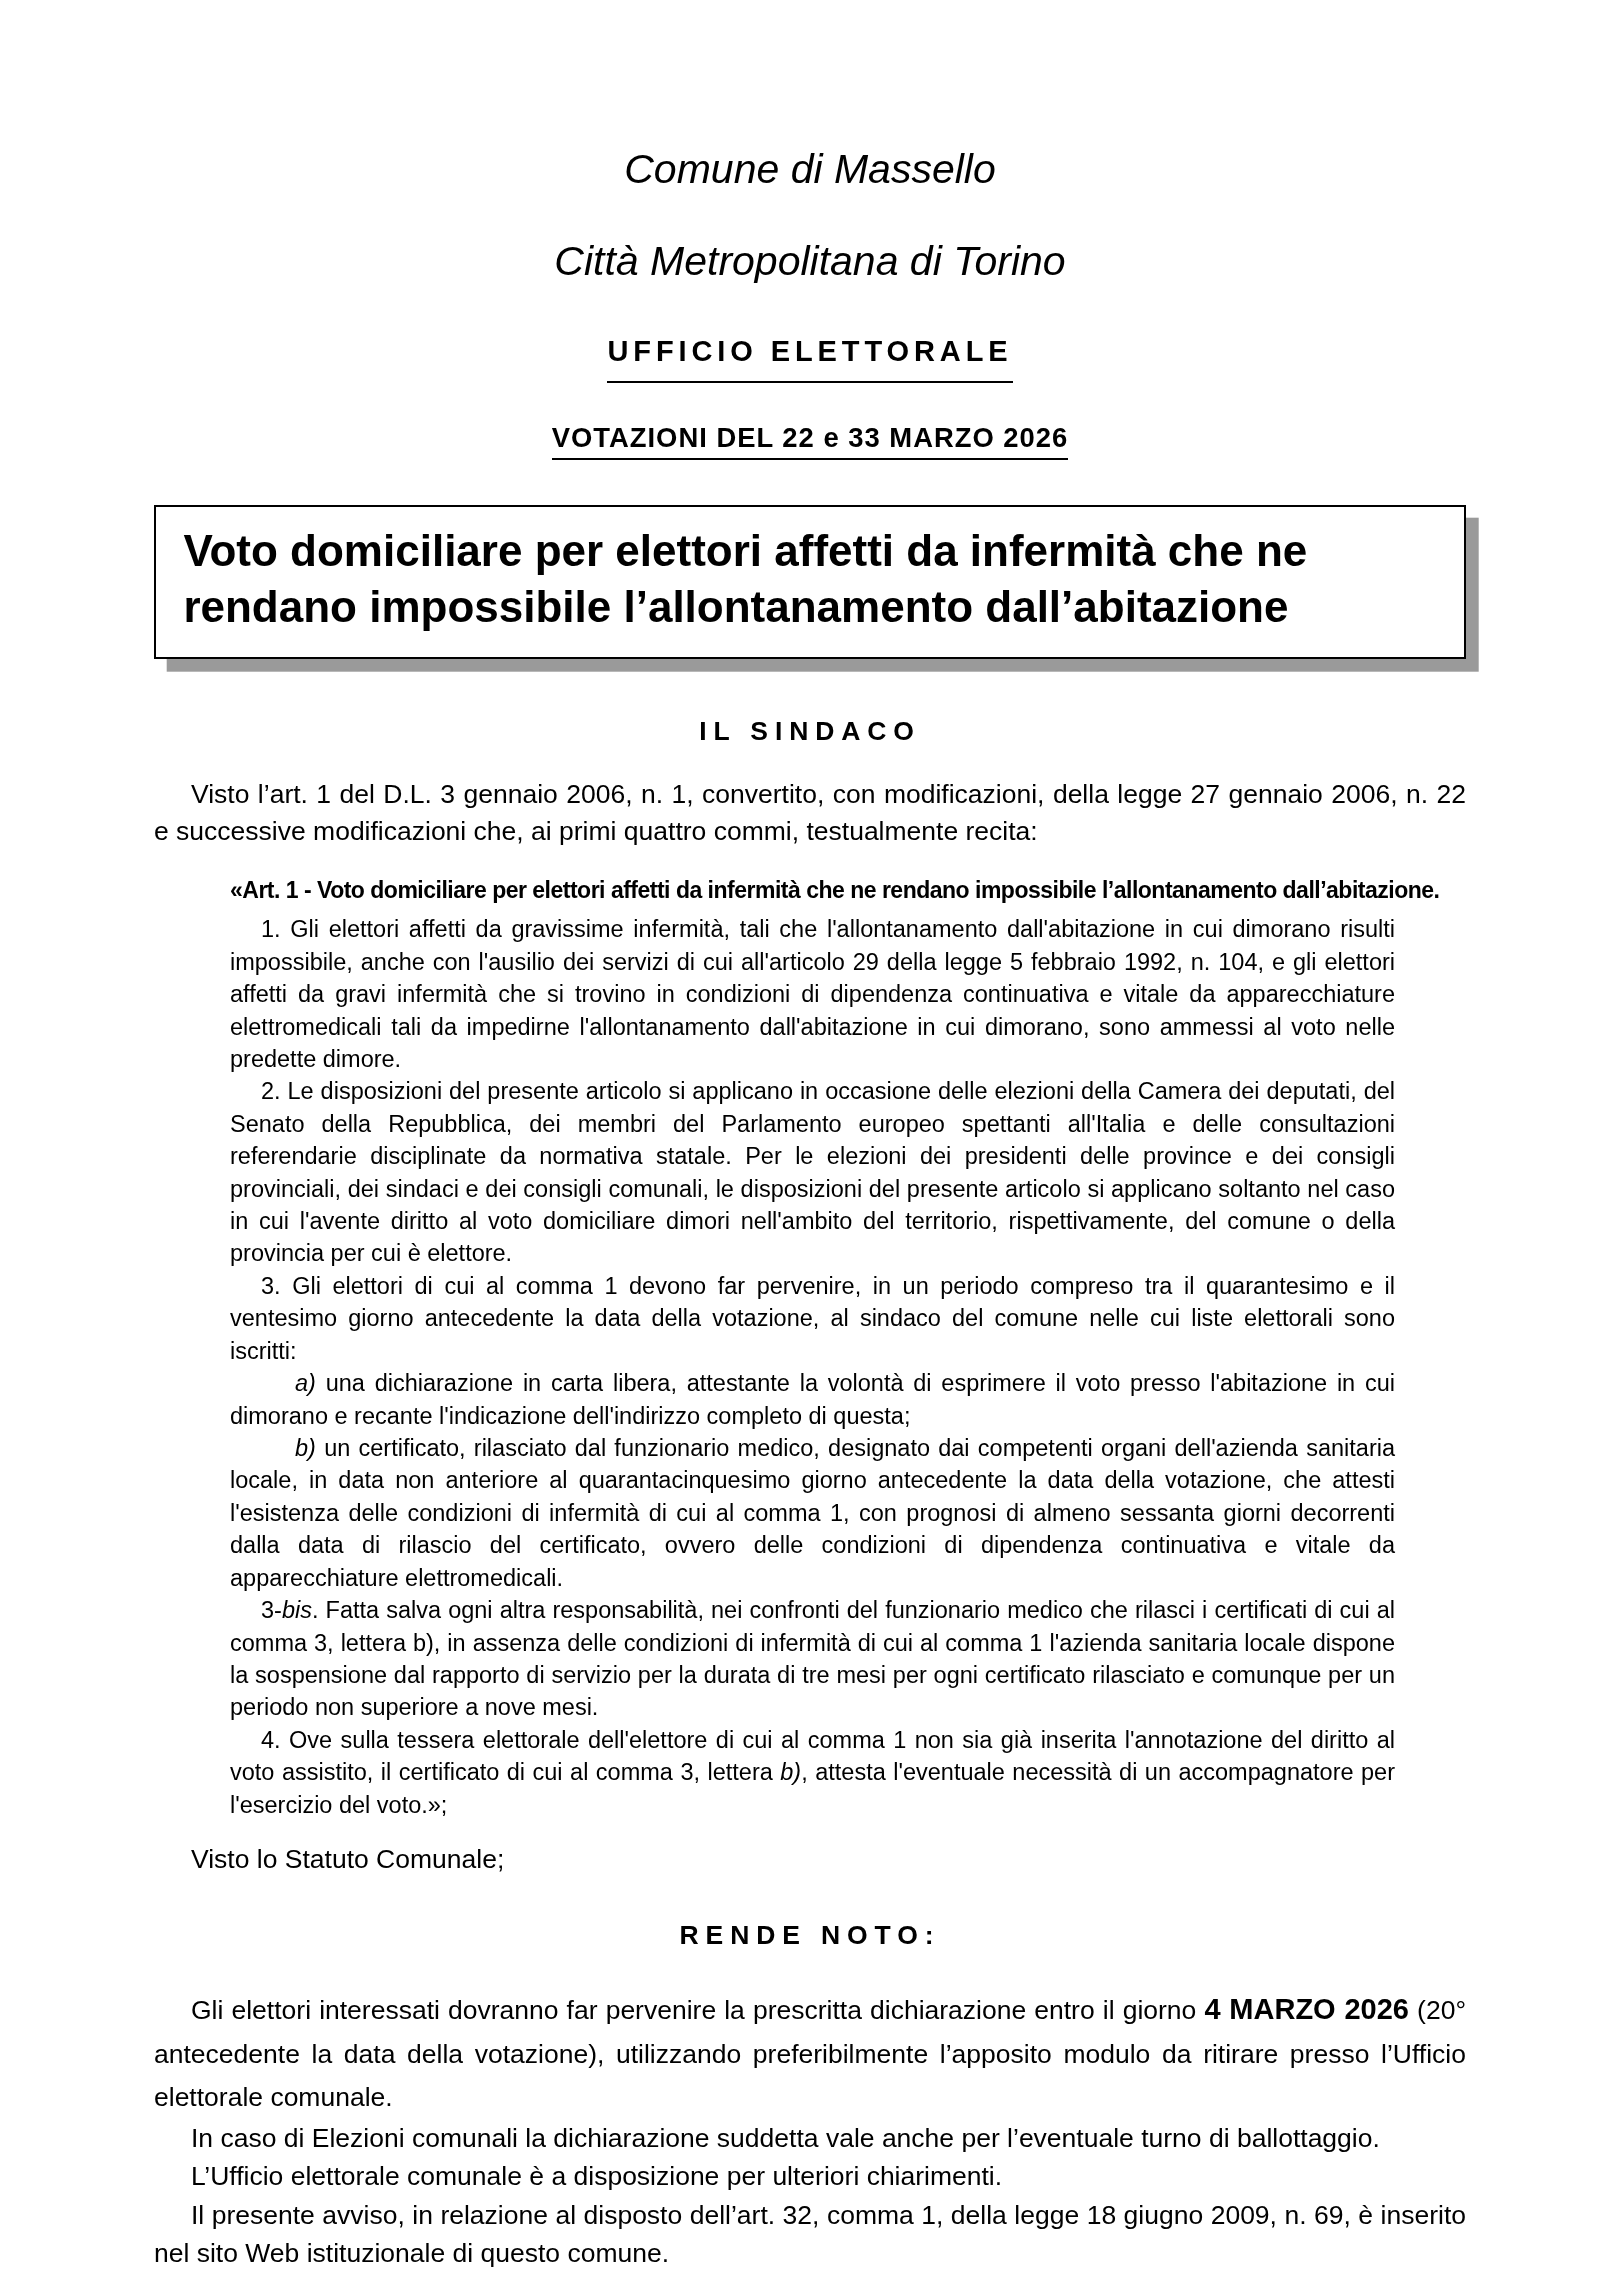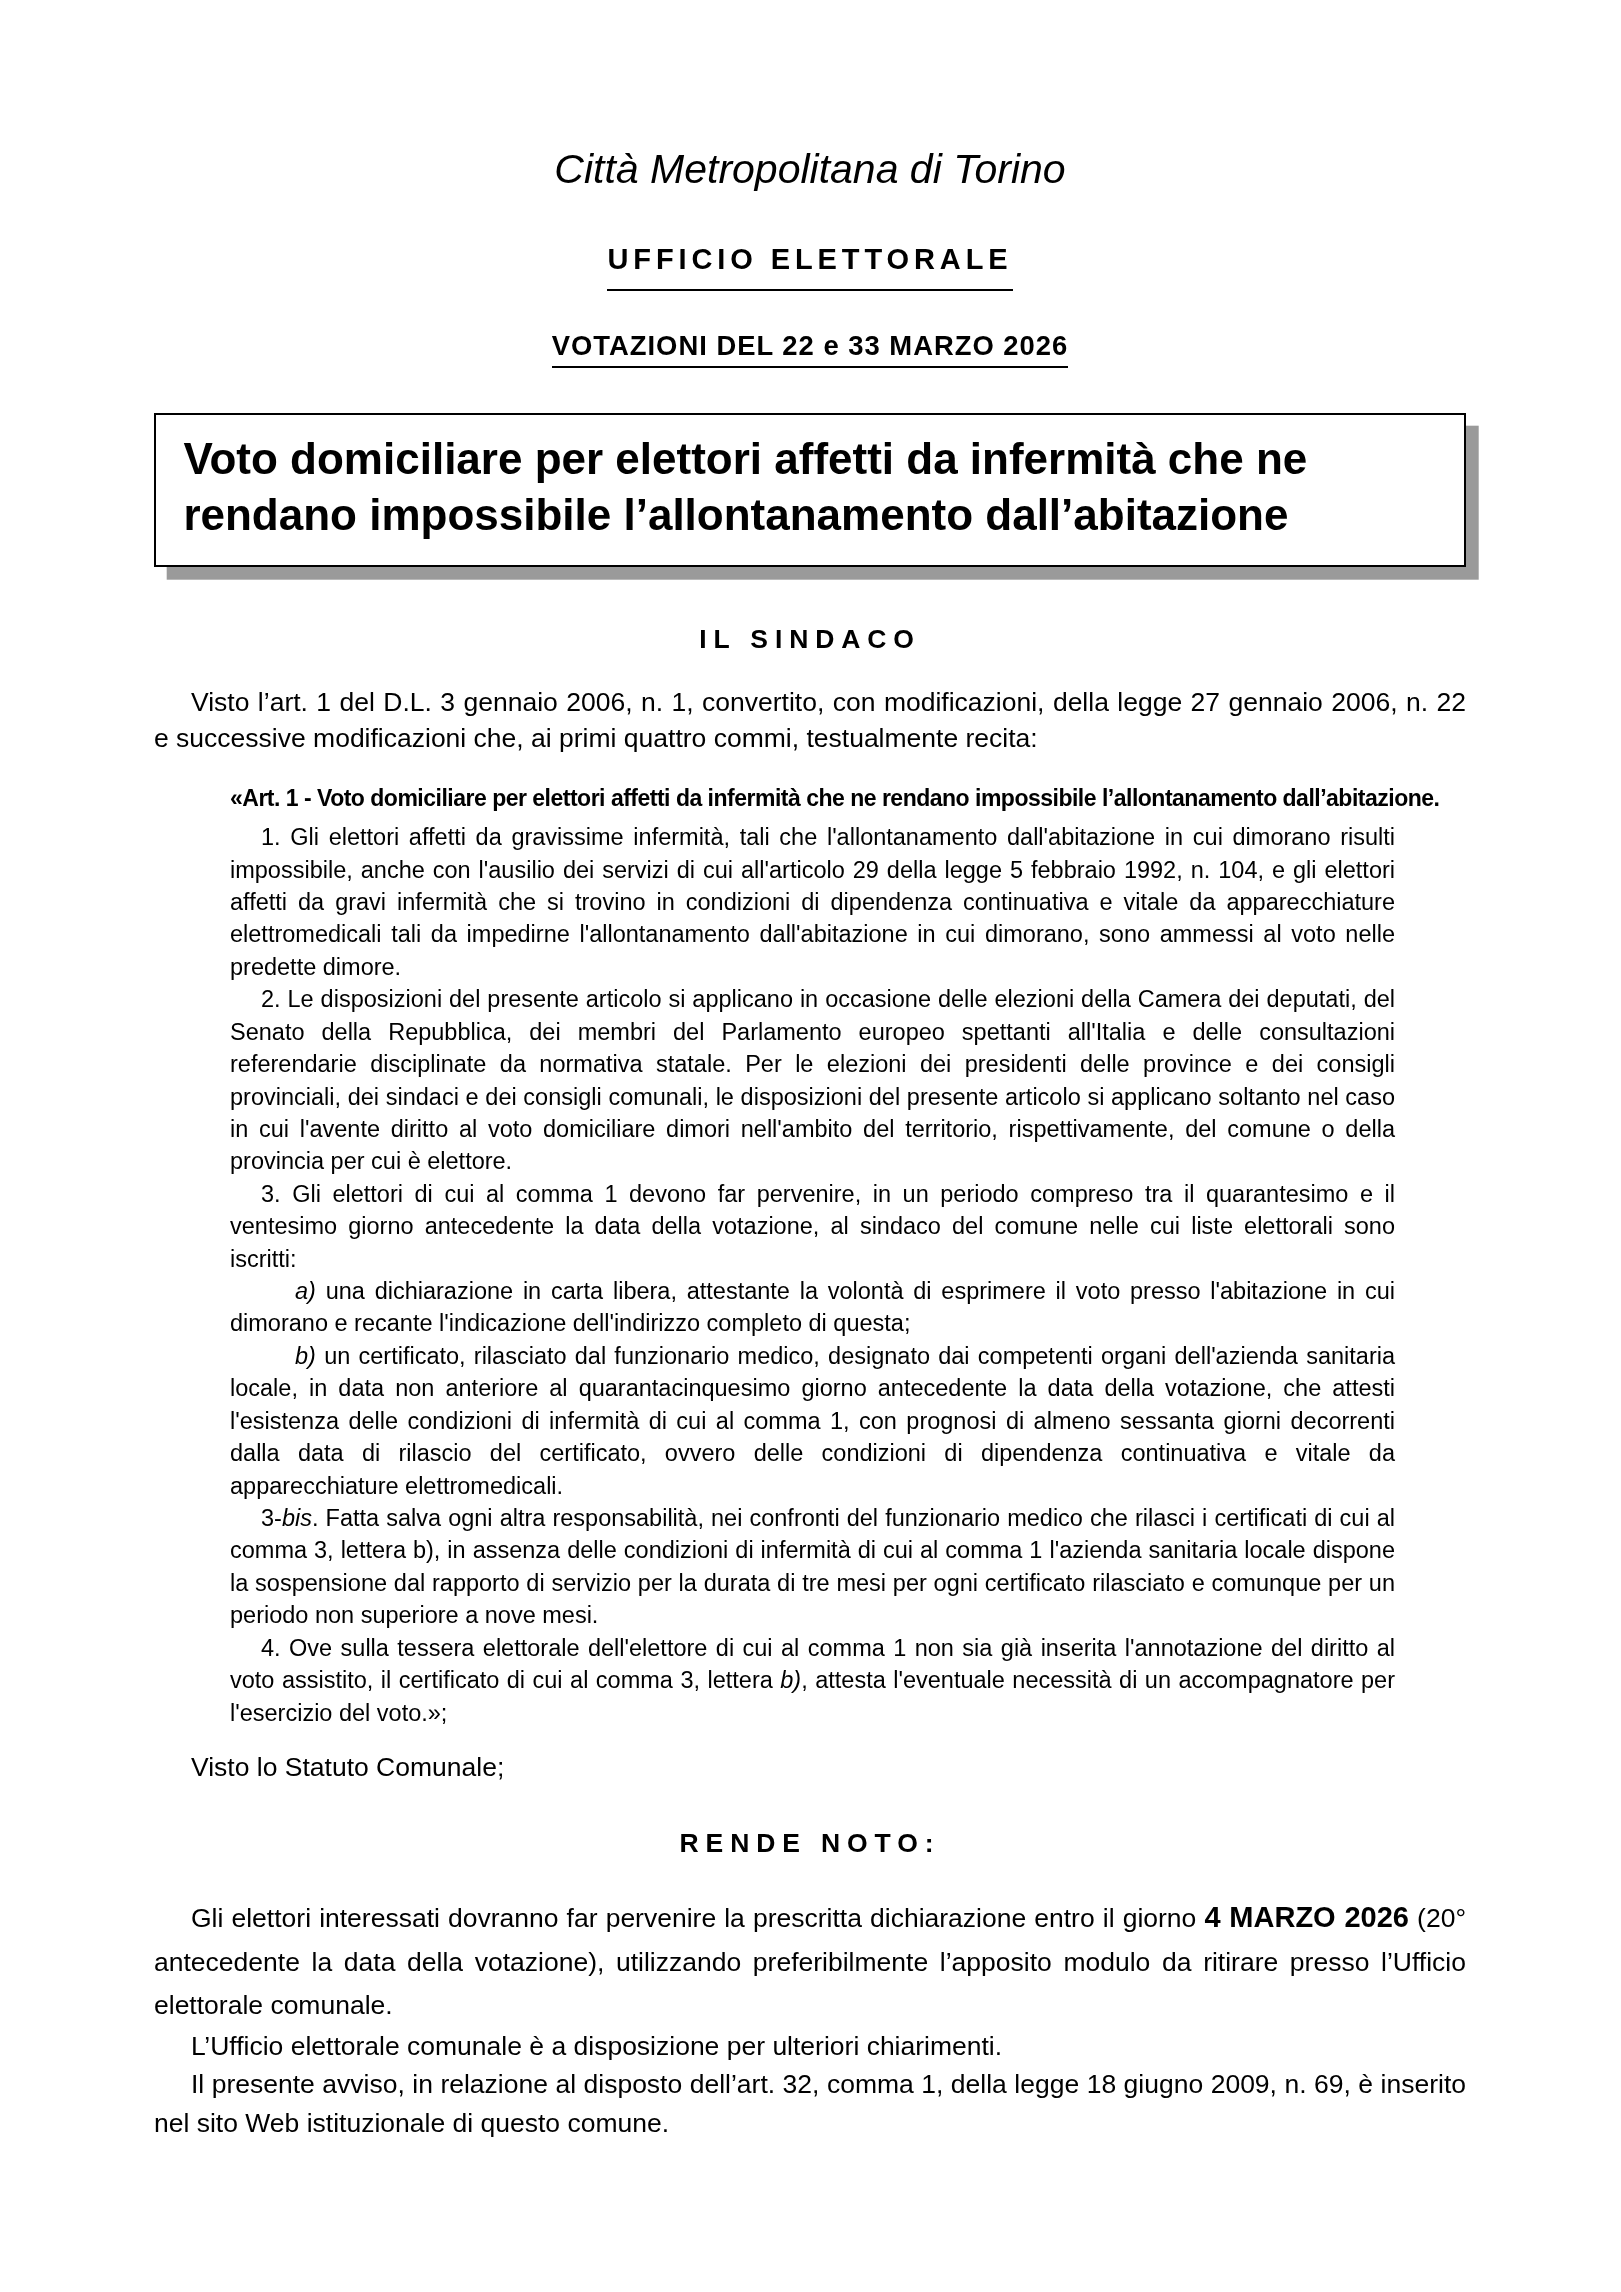--- a/index.html
+++ b/index.html
@@ -102,20 +102,21 @@
   .notice-p { line-height:1.45; }
   .r-b { font-weight:bold; }
   .r-i { font-style:italic; }
 </style>
 </head>
 <body>
 
 <div class="page">
 
   <div class="doc-header">
+    <div class="muni">Comune di Massello</div>
     <div class="prov">Città Metropolitana di Torino</div>
     <div>
       <span class="office">UFFICIO ELETTORALE</span>
     </div>
     <div class="elections-wrap">
       <span class="elections">VOTAZIONI DEL 22 e 33 MARZO 2026</span>
     </div>
   </div>
 
   <div class="title-box">
@@ -135,17 +136,18 @@
     <p class="law-p deep"><span class="r-i">b)</span><span class=""> un certificato, rilasciato dal funzionario medico, designato dai competenti organi dell'azienda sanitaria locale, in data non anteriore al quarantacinquesimo giorno antecedente la data della votazione, che attesti l'esistenza delle condizioni di infermità di cui al comma 1, con prognosi di almeno sessanta giorni decorrenti dalla data di rilascio del certificato, ovvero delle condizioni di dipendenza continuativa e vitale da apparecchiature elettromedicali.</span></p>
     <p class="law-p"><span class="">3-</span><span class="r-i">bis</span><span class="">. Fatta salva ogni altra responsabilità, nei confronti del funzionario medico che rilasci i certificati di cui al comma 3, lettera b), in assenza delle condizioni di infermità di cui al comma 1 l'azienda sanitaria locale dispone la sospensione dal rapporto di servizio per la durata di tre mesi per ogni certificato rilasciato e comunque per un periodo non superiore a nove mesi.</span></p>
     <p class="law-p"><span class="">4. Ove sulla tessera elettorale dell'elettore di cui al comma 1 non sia già inserita l'annotazione del diritto al voto assistito, il certificato di cui al comma 3, lettera </span><span class="r-i">b)</span><span class="">, attesta l'eventuale necessità di un accompagnatore per l'esercizio del voto.»;</span></p>
   </div>
 
   <p class="body-p visto-p">Visto lo Statuto Comunale;</p>
 
   <div class="caps-heading rende-noto">RENDE NOTO:</div>
 
   <p class="body-p notice-lead"><span class="">Gli elettori interessati dovranno far pervenire la prescritta dichiarazione entro il giorno </span><span class="r-b">4 MARZO 2026</span><span class=""> (20° antecedente la data della votazione), utilizzando preferibilmente l’apposito modulo da ritirare presso l’Ufficio elettorale comunale.</span></p>
+  <p class="body-p notice-p"><span class="">In caso di Elezioni comunali la dichiarazione suddetta vale anche per l’eventuale turno di ballottaggio.</span></p>
   <p class="body-p notice-p"><span class="">L’Ufficio elettorale comunale è a disposizione per ulteriori chiarimenti.</span></p>
   <p class="body-p notice-p"><span class="">Il presente avviso, in relazione al disposto dell’art. 32, comma 1, della legge 18 giugno 2009, n. 69, è inserito nel sito Web istituzionale di questo comune.</span></p>
 
 </div>
 
 
 </body></html>

